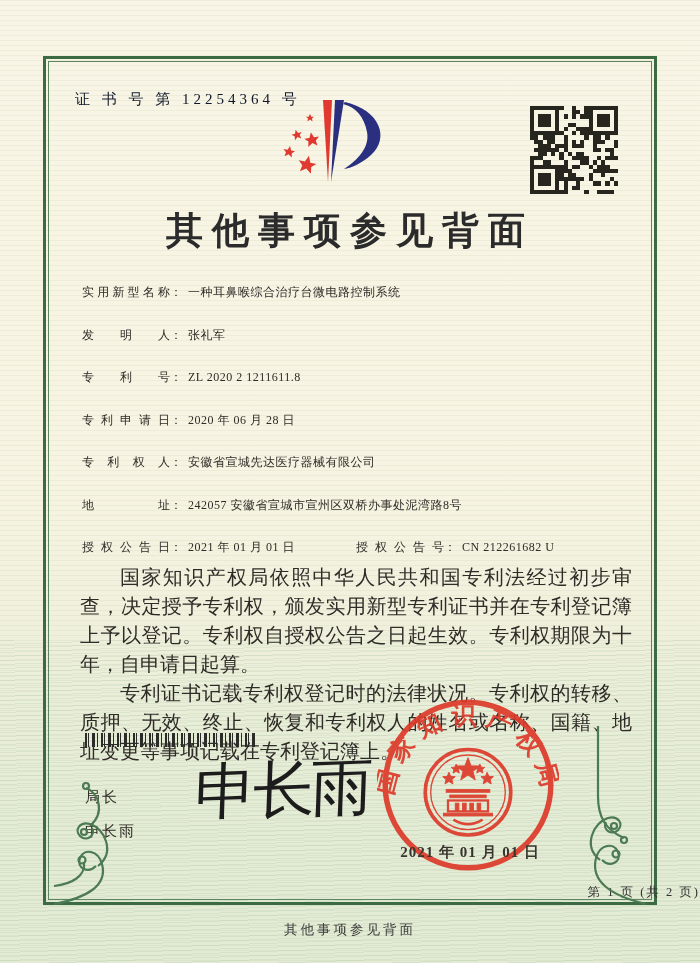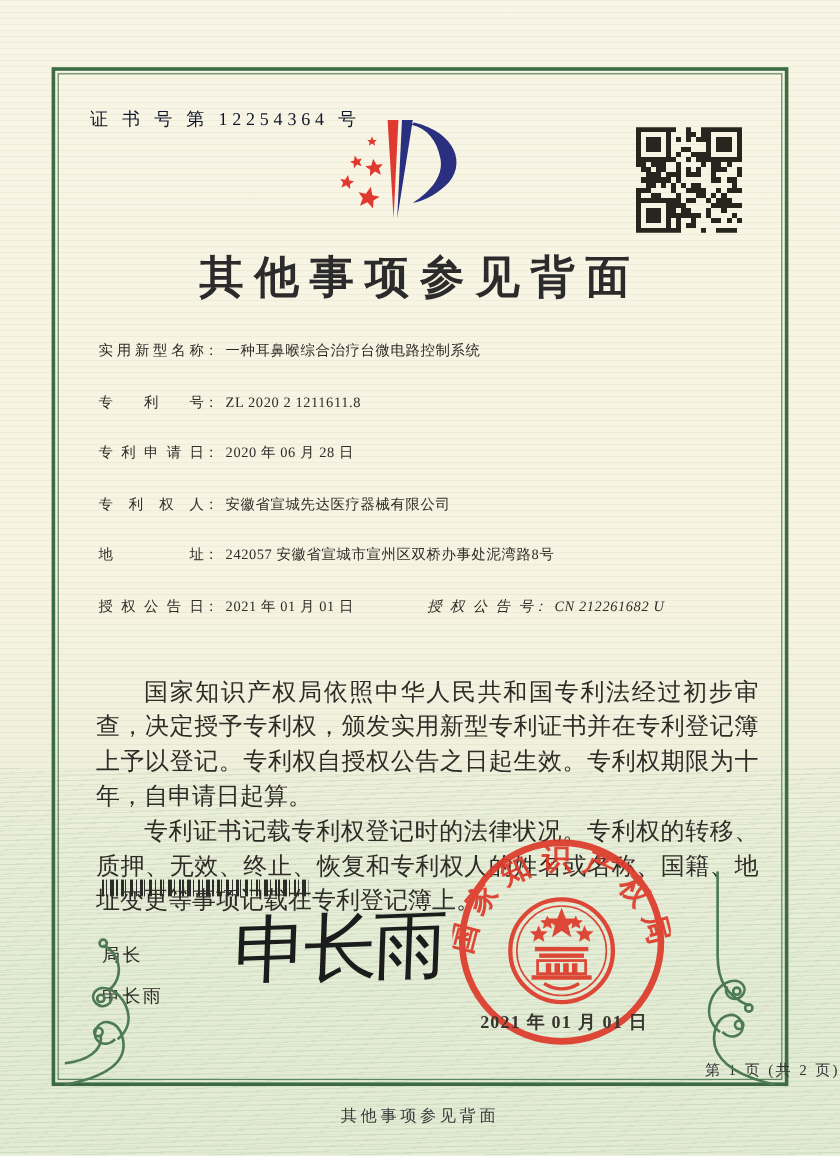--- a/index.html
+++ b/index.html
@@ -53,21 +53,21 @@
   .fields { position: absolute; left: 82px; top: 284px; right: 70px; }
   .field-row { height: 42.5px; font-size: 12px; white-space: nowrap; }
   .flabel {
     display: inline-block; width: 88px;
     text-align: justify; text-align-last: justify;
     color: #2f2b27;
   }
   .colon { display: inline-block; }
   .fvalue { margin-left: 6px; letter-spacing: .5px; }
   .dual { display: inline-block; }
-  .dual + .dual { margin-left: 58px; font-style: italic; }
+  .dual + .dual { margin-left: 58px; }
   .dual .flabel { width: 88px; }
   
   .body-text {
     position: absolute; left: 80px; right: 68px; top: 563px;
     font-size: 20px; line-height: 29px; text-align: justify;
     color: #2f2b27;
   }
   .body-text p { text-indent: 2em; }
   
   .barcode {
@@ -294,20 +294,23 @@
     </svg>
 </div>
 
 <div class="title">其他事项参见背面</div>
 
 <div class="fields">
   <div class="field-row">
     <span class="flabel">实用新型名称</span><span class="colon">：</span><span class="fvalue">一种耳鼻喉综合治疗台微电路控制系统</span>
   </div>
   <div class="field-row">
+    <span class="flabel">发明人</span><span class="colon">：</span><span class="fvalue">张礼军</span>
+  </div>
+  <div class="field-row">
     <span class="flabel">专利号</span><span class="colon">：</span><span class="fvalue">ZL 2020 2 1211611.8</span>
   </div>
   <div class="field-row">
     <span class="flabel">专利申请日</span><span class="colon">：</span><span class="fvalue">2020 年 06 月 28 日</span>
   </div>
   <div class="field-row">
     <span class="flabel">专利权人</span><span class="colon">：</span><span class="fvalue">安徽省宣城先达医疗器械有限公司</span>
   </div>
   <div class="field-row">
     <span class="flabel">地址</span><span class="colon">：</span><span class="fvalue">242057 安徽省宣城市宣州区双桥办事处泥湾路8号</span>

